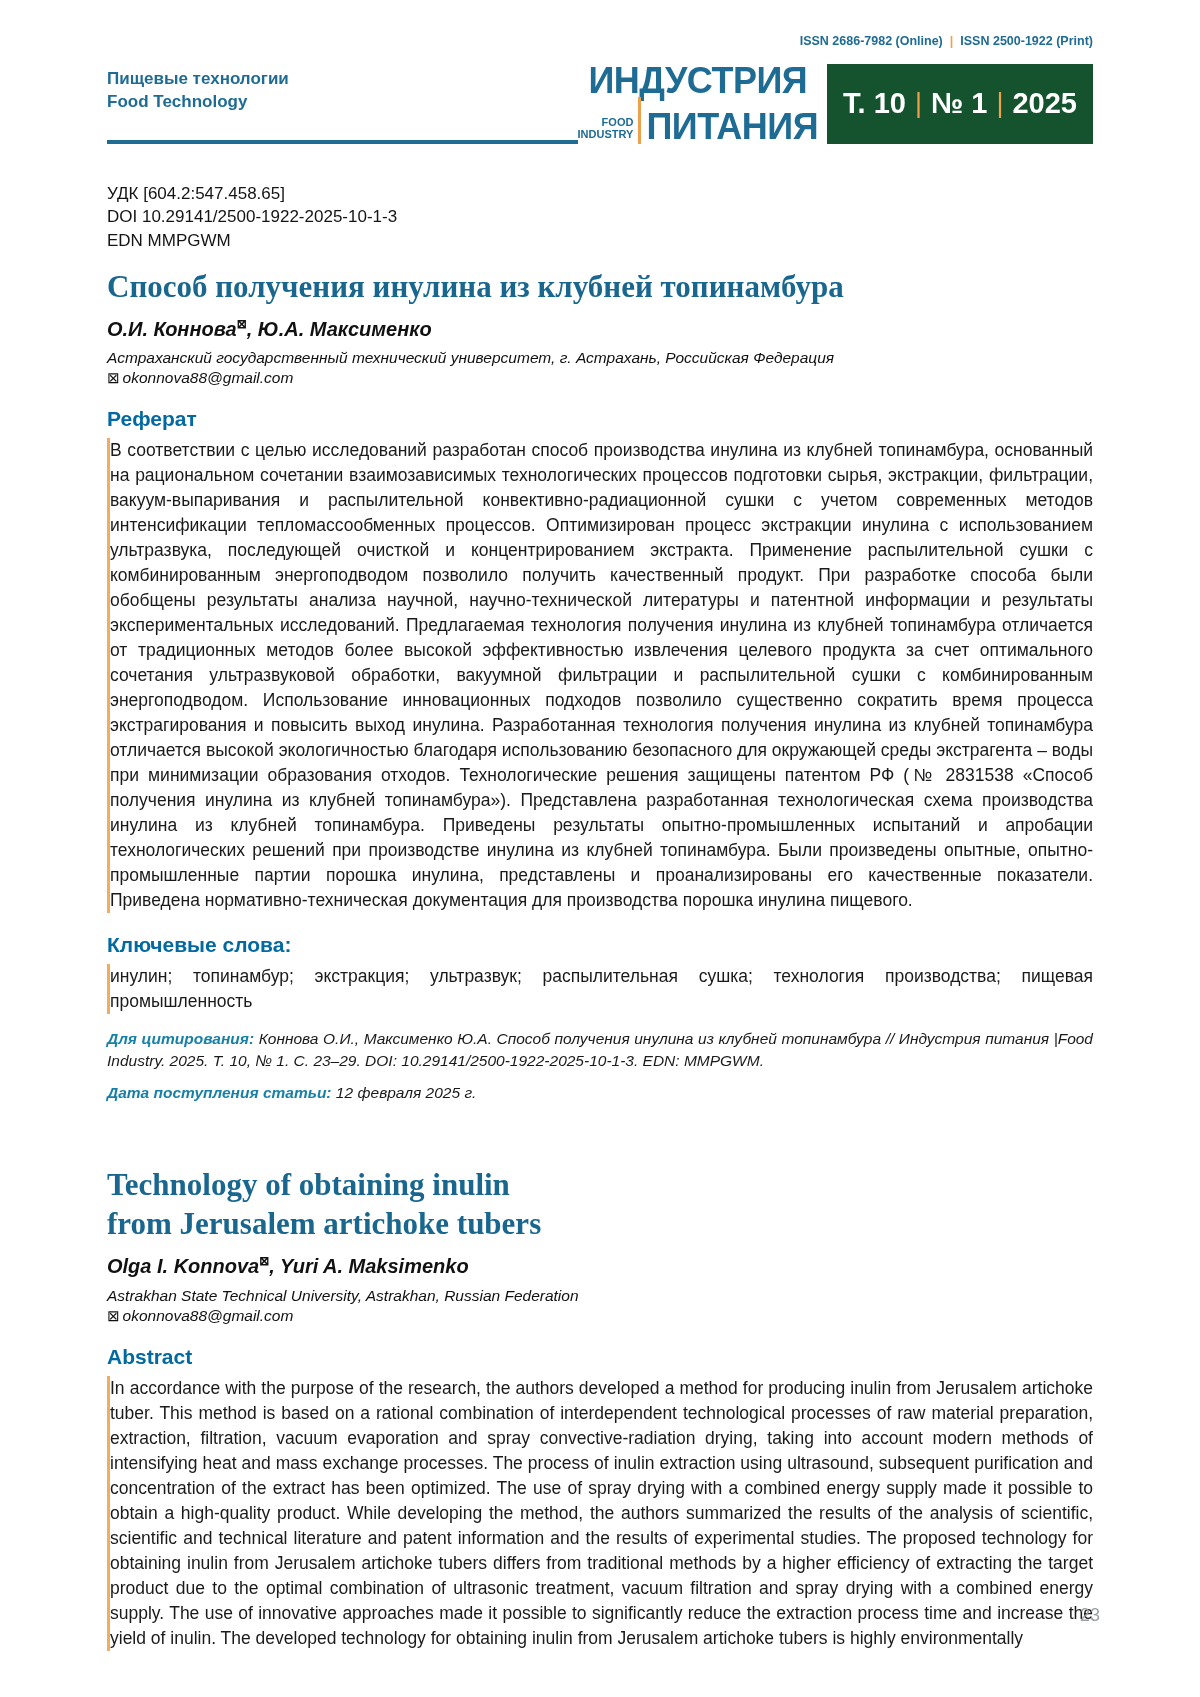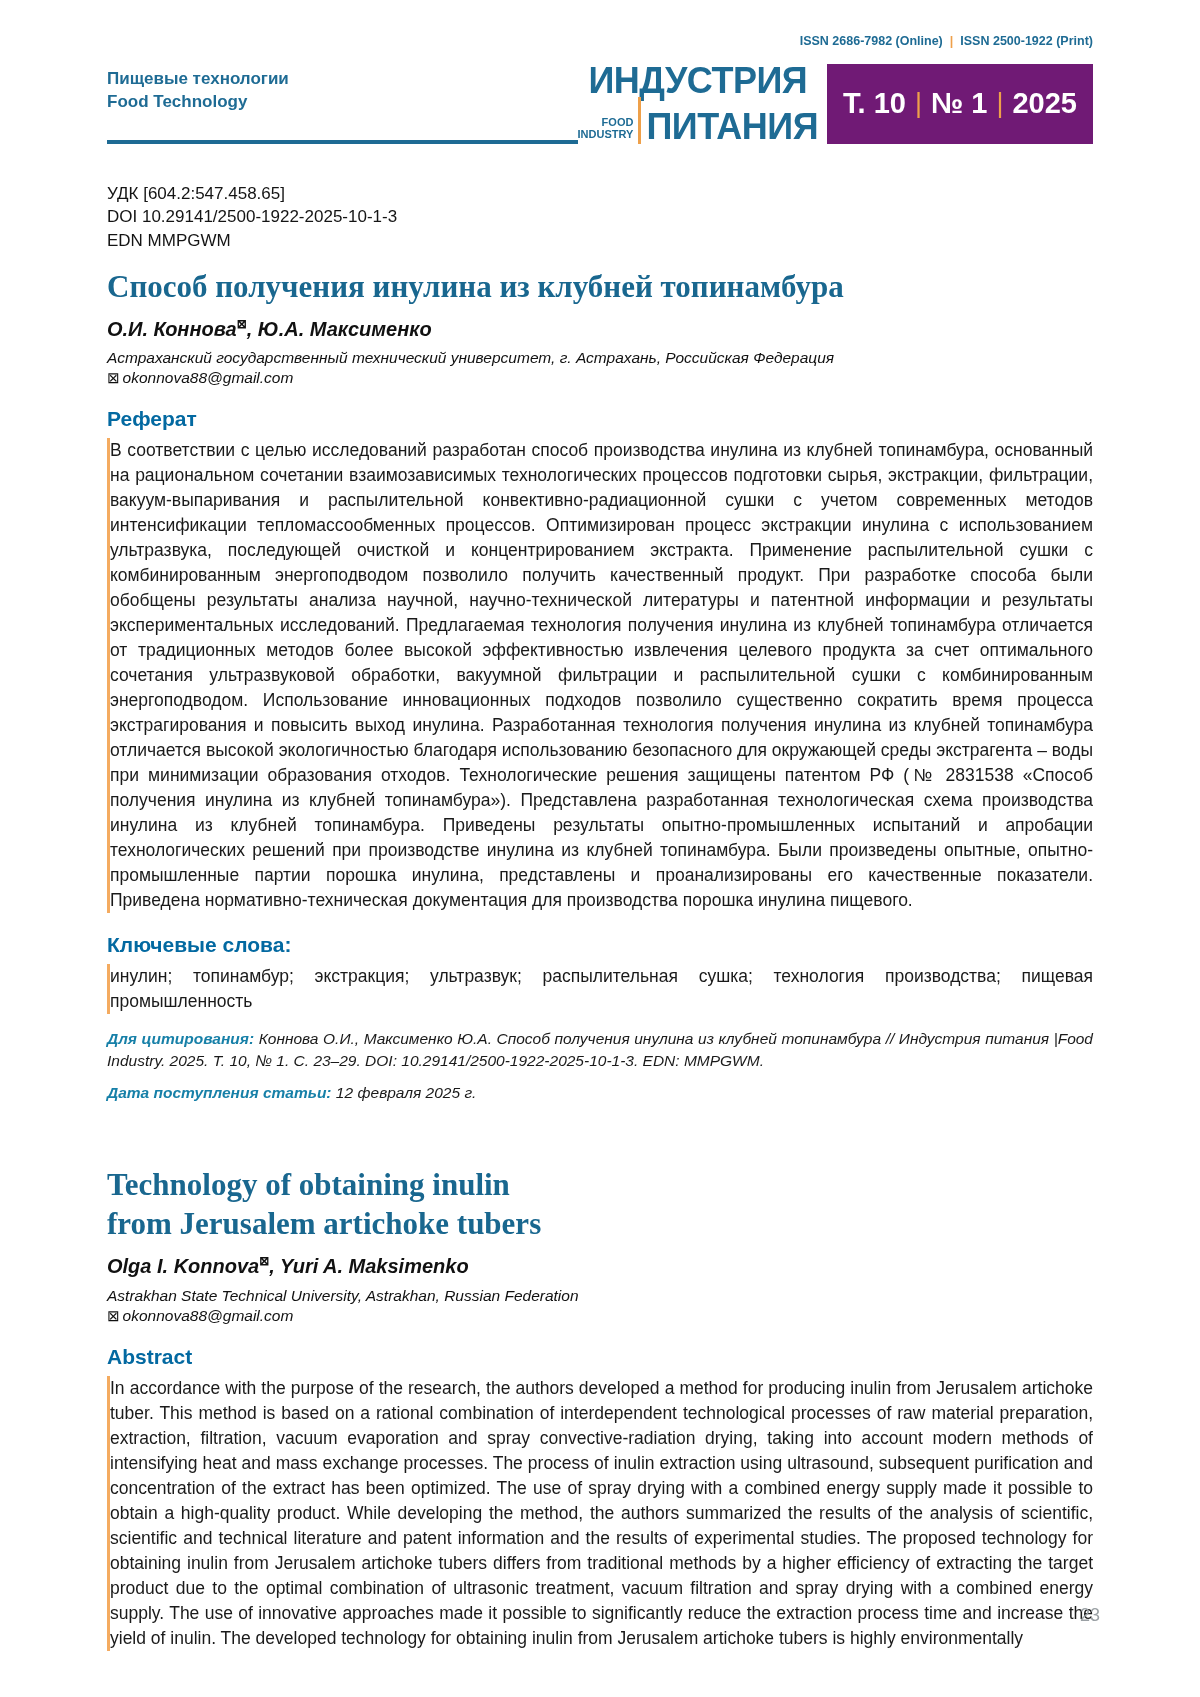--- a/index.html
+++ b/index.html
@@ -22,21 +22,21 @@
   .hdr-right { display:flex; flex-direction:column; align-items:flex-end; }
   .issn-row { color:#1e6b94; font-weight:bold; font-size:12.5px; margin-bottom:16px; white-space:nowrap; }
   .issn-sep { color:#eea04a; margin:0 7px; font-weight:bold; }
   .logo-row { display:flex; align-items:stretch; }
   .logo-text { text-align:center; color:#1e6b94; font-weight:bold; letter-spacing:-0.5px; line-height:0.93; padding-right:9px; }
   .logo-l1 { font-size:36px; }
   .logo-l2 { display:flex; align-items:flex-end; justify-content:flex-end; }
   .logo-sub { display:flex; flex-direction:column; align-items:flex-end; font-size:11px; letter-spacing:0; line-height:1.05; margin-right:5px; padding-bottom:3px;margin-top:20px; }
   .logo-bar { width:3px; background:#eea04a; align-self:stretch; margin-right:5px; }
   .logo-big { font-size:36px; }
-  .issue-box { background:#701a75; color:#ffffff; font-weight:bold; font-size:29px;
+  .issue-box { background:#14532d; color:#ffffff; font-weight:bold; font-size:29px;
                display:flex; align-items:center; padding:12px 16px; white-space:nowrap; }
   .box-sep { color:#eea04a; font-weight:normal; margin:0 9px; font-size:27px; }
 
   
   .meta { margin-top:38px; font-size:17px; line-height:23.5px; color:#141414; }
 
   
   .ru-title { font-family:"Liberation Serif", serif; font-weight:bold; color:#19678f;
               font-size:31px; line-height:1.25; margin-top:16px; }
   .en-title { font-family:"Liberation Serif", serif; font-weight:bold; color:#19678f;

